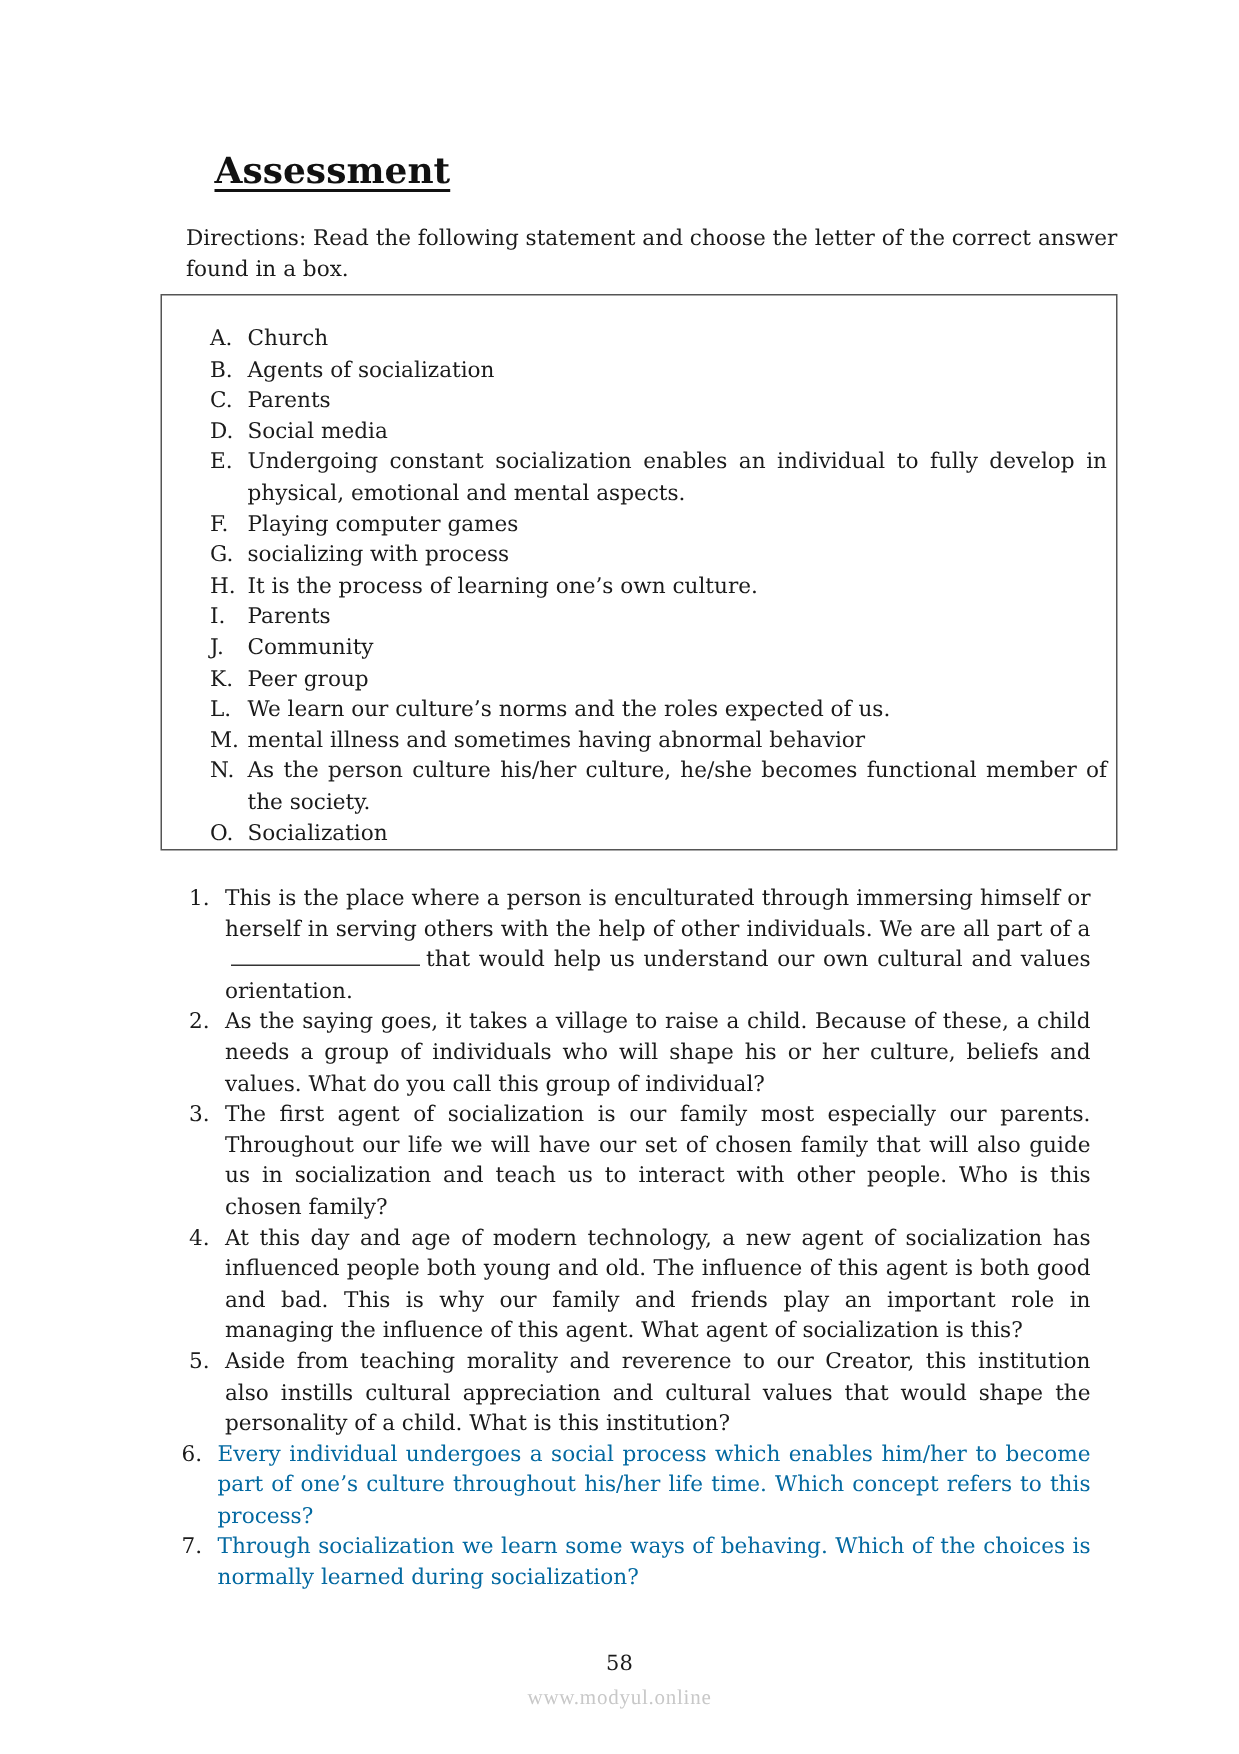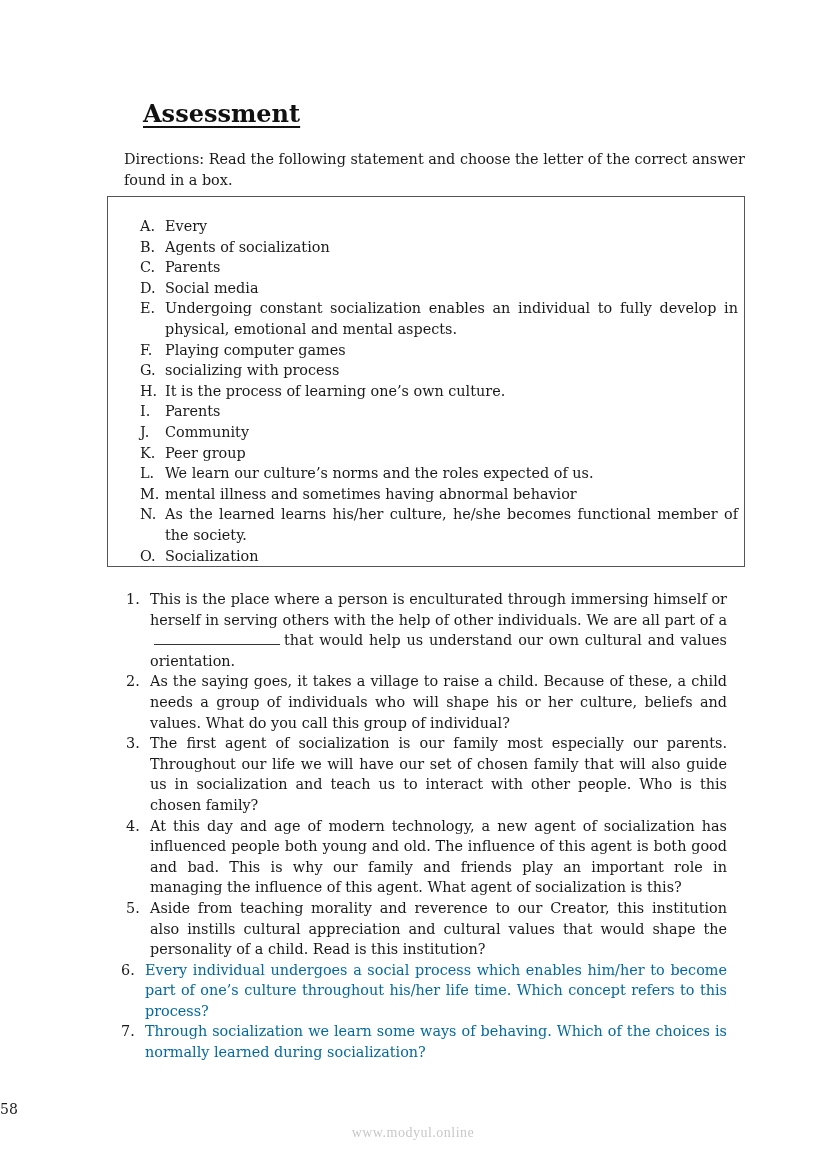--- a/index.html
+++ b/index.html
@@ -19,36 +19,36 @@
   .questions { position: absolute; left: 118px; top: 589px; width: 609px; margin: 0; padding: 0; list-style: none; }
   .q { display: flex; font-size: 14.4px; line-height: 20.6px; }
   .q .num { width: 32px; flex-shrink: 0; text-align: right; padding-right: 0px; box-sizing: border-box; }
   .q .num span { display: inline-block; width: 24px; text-align: left; margin-left: 6px; }
   .q .qtext { flex: 1; text-align: justify; }
   .q.alt .num { width: 27px; }
   .q.alt .num span { margin-left: 1px; }
   .q.alt .qtext { color: #0369a1; }
   .blank { display: inline-block; width: 126px; border-bottom: 1px solid #333; height: 12px; margin: 0 4px; }
   .uline { }
-  .page-num { position: absolute; left: 0; width: 826px; top: 1101px; text-align: left; font-size: 14px; }
+  .page-num { position: absolute; left: 0; width: 826px; top: 1101px; text-align: center; font-size: 14px; }
   .watermark { position: absolute; left: 0; width: 826px; top: 1125px; text-align: center;
                font-family: Liberation Serif, serif; font-size: 14px; color: #c8c8c8; letter-spacing: 0.5px; }
 </style>
 </head>
 <body>
 
 <div>
   <div class="title">Assessment</div>
   <div class="directions">Directions: Read the following statement and choose the letter of the correct answer found in a box.</div>
 
   <div class="box"></div>
   <ul class="choices">
     <li class="choice">
         <span class="letter">A.</span>
-        <span class="text">Every</span>
+        <span class="text">Church</span>
       </li>
     <li class="choice">
         <span class="letter">B.</span>
         <span class="text">Agents of socialization</span>
       </li>
     <li class="choice">
         <span class="letter">C.</span>
         <span class="text">Parents</span>
       </li>
     <li class="choice">
@@ -86,21 +86,21 @@
     <li class="choice">
         <span class="letter">L.</span>
         <span class="text">We learn our culture’s norms and the roles expected of us.</span>
       </li>
     <li class="choice">
         <span class="letter">M.</span>
         <span class="text">mental illness and sometimes having abnormal behavior</span>
       </li>
     <li class="choice">
         <span class="letter">N.</span>
-        <span class="text">As the learned learns his/her culture, he/she becomes functional member of the society.</span>
+        <span class="text">As the person culture his/her culture, he/she becomes functional member of the society.</span>
       </li>
     <li class="choice">
         <span class="letter">O.</span>
         <span class="text">Socialization</span>
       </li>
   </ul>
 
   <ol class="questions">
     <li class="q">
       <span class="num"><span>1.</span></span>
@@ -113,21 +113,21 @@
     <li class="q">
       <span class="num"><span>3.</span></span>
       <span class="qtext">The first agent of socialization is our family most especially our parents. Throughout our life we will have our set of chosen family that will also guide us in socialization and teach us to interact with other people. Who is this chosen family?</span>
     </li>
     <li class="q">
       <span class="num"><span>4.</span></span>
       <span class="qtext">At this day and age of modern technology, a new agent of socialization has influenced people both young and old. The influence of this agent is both good and bad.  This is why our family and friends play an important role in managing the influence of this agent. What agent of socialization is this?</span>
     </li>
     <li class="q">
       <span class="num"><span>5.</span></span>
-      <span class="qtext">Aside from teaching morality and reverence to our Creator, this institution also instills cultural appreciation and cultural values that would shape the personality of a child. Read is this institution?</span>
+      <span class="qtext">Aside from teaching morality and reverence to our Creator, this institution also instills cultural appreciation and cultural values that would shape the personality of a child. What is this institution?</span>
     </li>
     <li class="q alt">
       <span class="num"><span>6.</span></span>
       <span class="qtext">Every individual undergoes a social process which enables him/her to become part of one’s culture throughout his/her life time. Which concept refers to this process?</span>
     </li>
     <li class="q alt">
       <span class="num"><span>7.</span></span>
       <span class="qtext"><span>Through socialization we learn some ways of behaving. Which of the choices is</span> <span class="uline">normally</span> <span>learned during socialization?</span></span>
     </li>
   </ol>

